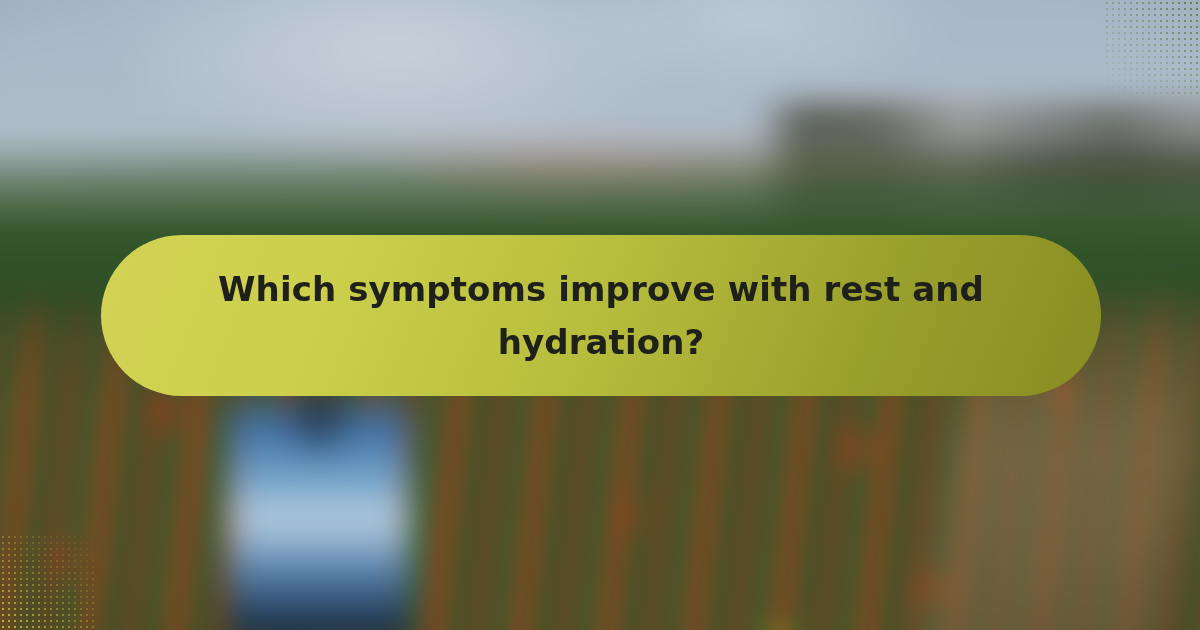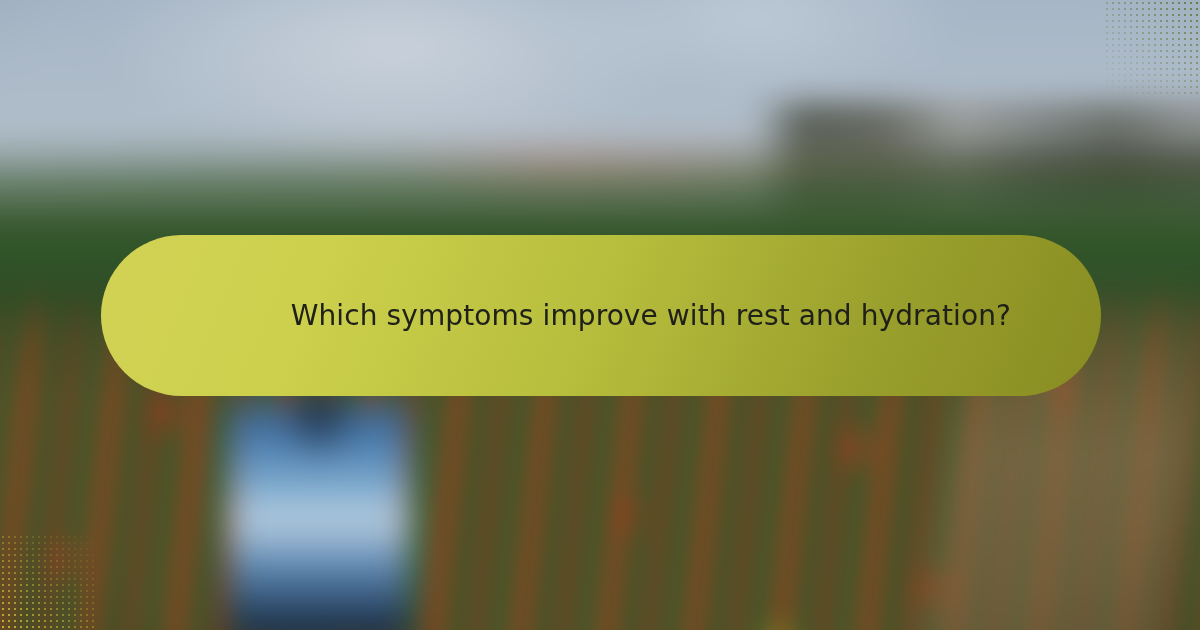--- a/index.html
+++ b/index.html
@@ -161,24 +161,24 @@
     display: flex;
     align-items: center;
     justify-content: center;
     box-sizing: border-box;
     padding: 0 90px;
   }
 
   .pill-text {
     margin: 0;
     width: 100%;
-    text-align: right;
+    text-align: center;
     font-family: "DejaVu Sans", sans-serif;
-    font-size: 28px;
-    font-weight: 400;
+    font-size: 34px;
+    font-weight: 700;
     line-height: 53px;
     letter-spacing: .1px;
     color: #20201a;
   }
 </style>
 </head>
 <body>
 
 <div class="card">
 

